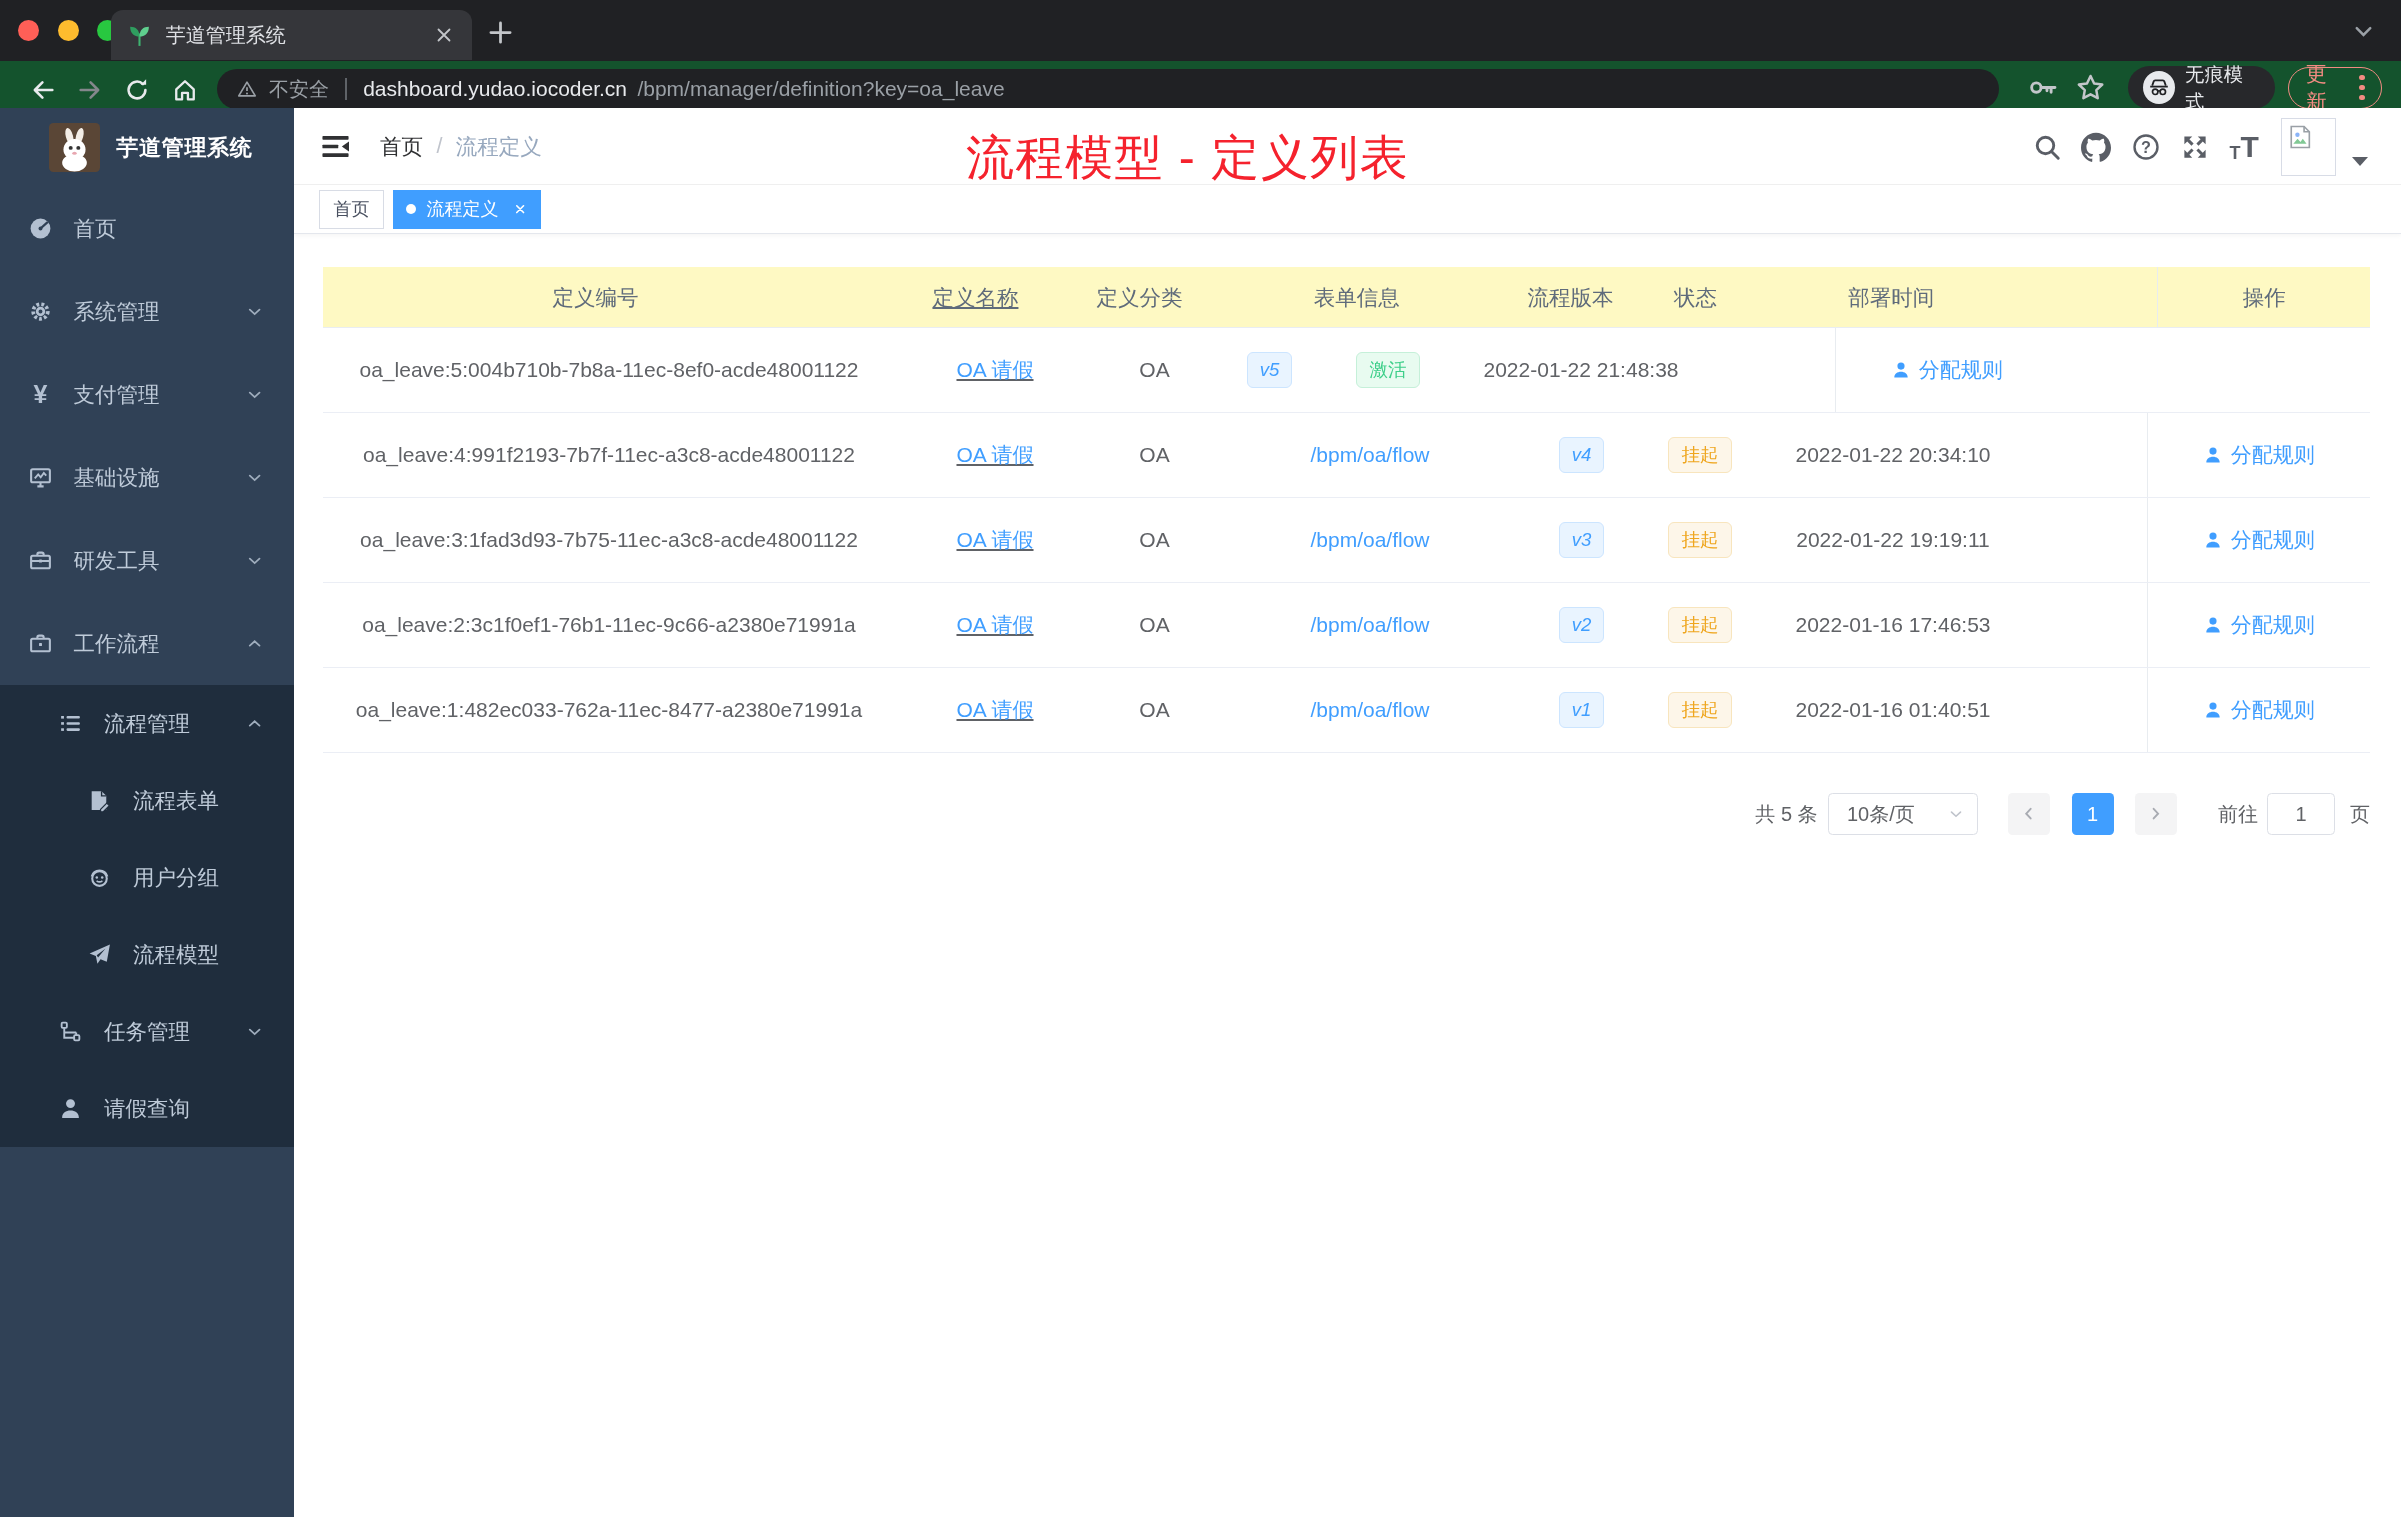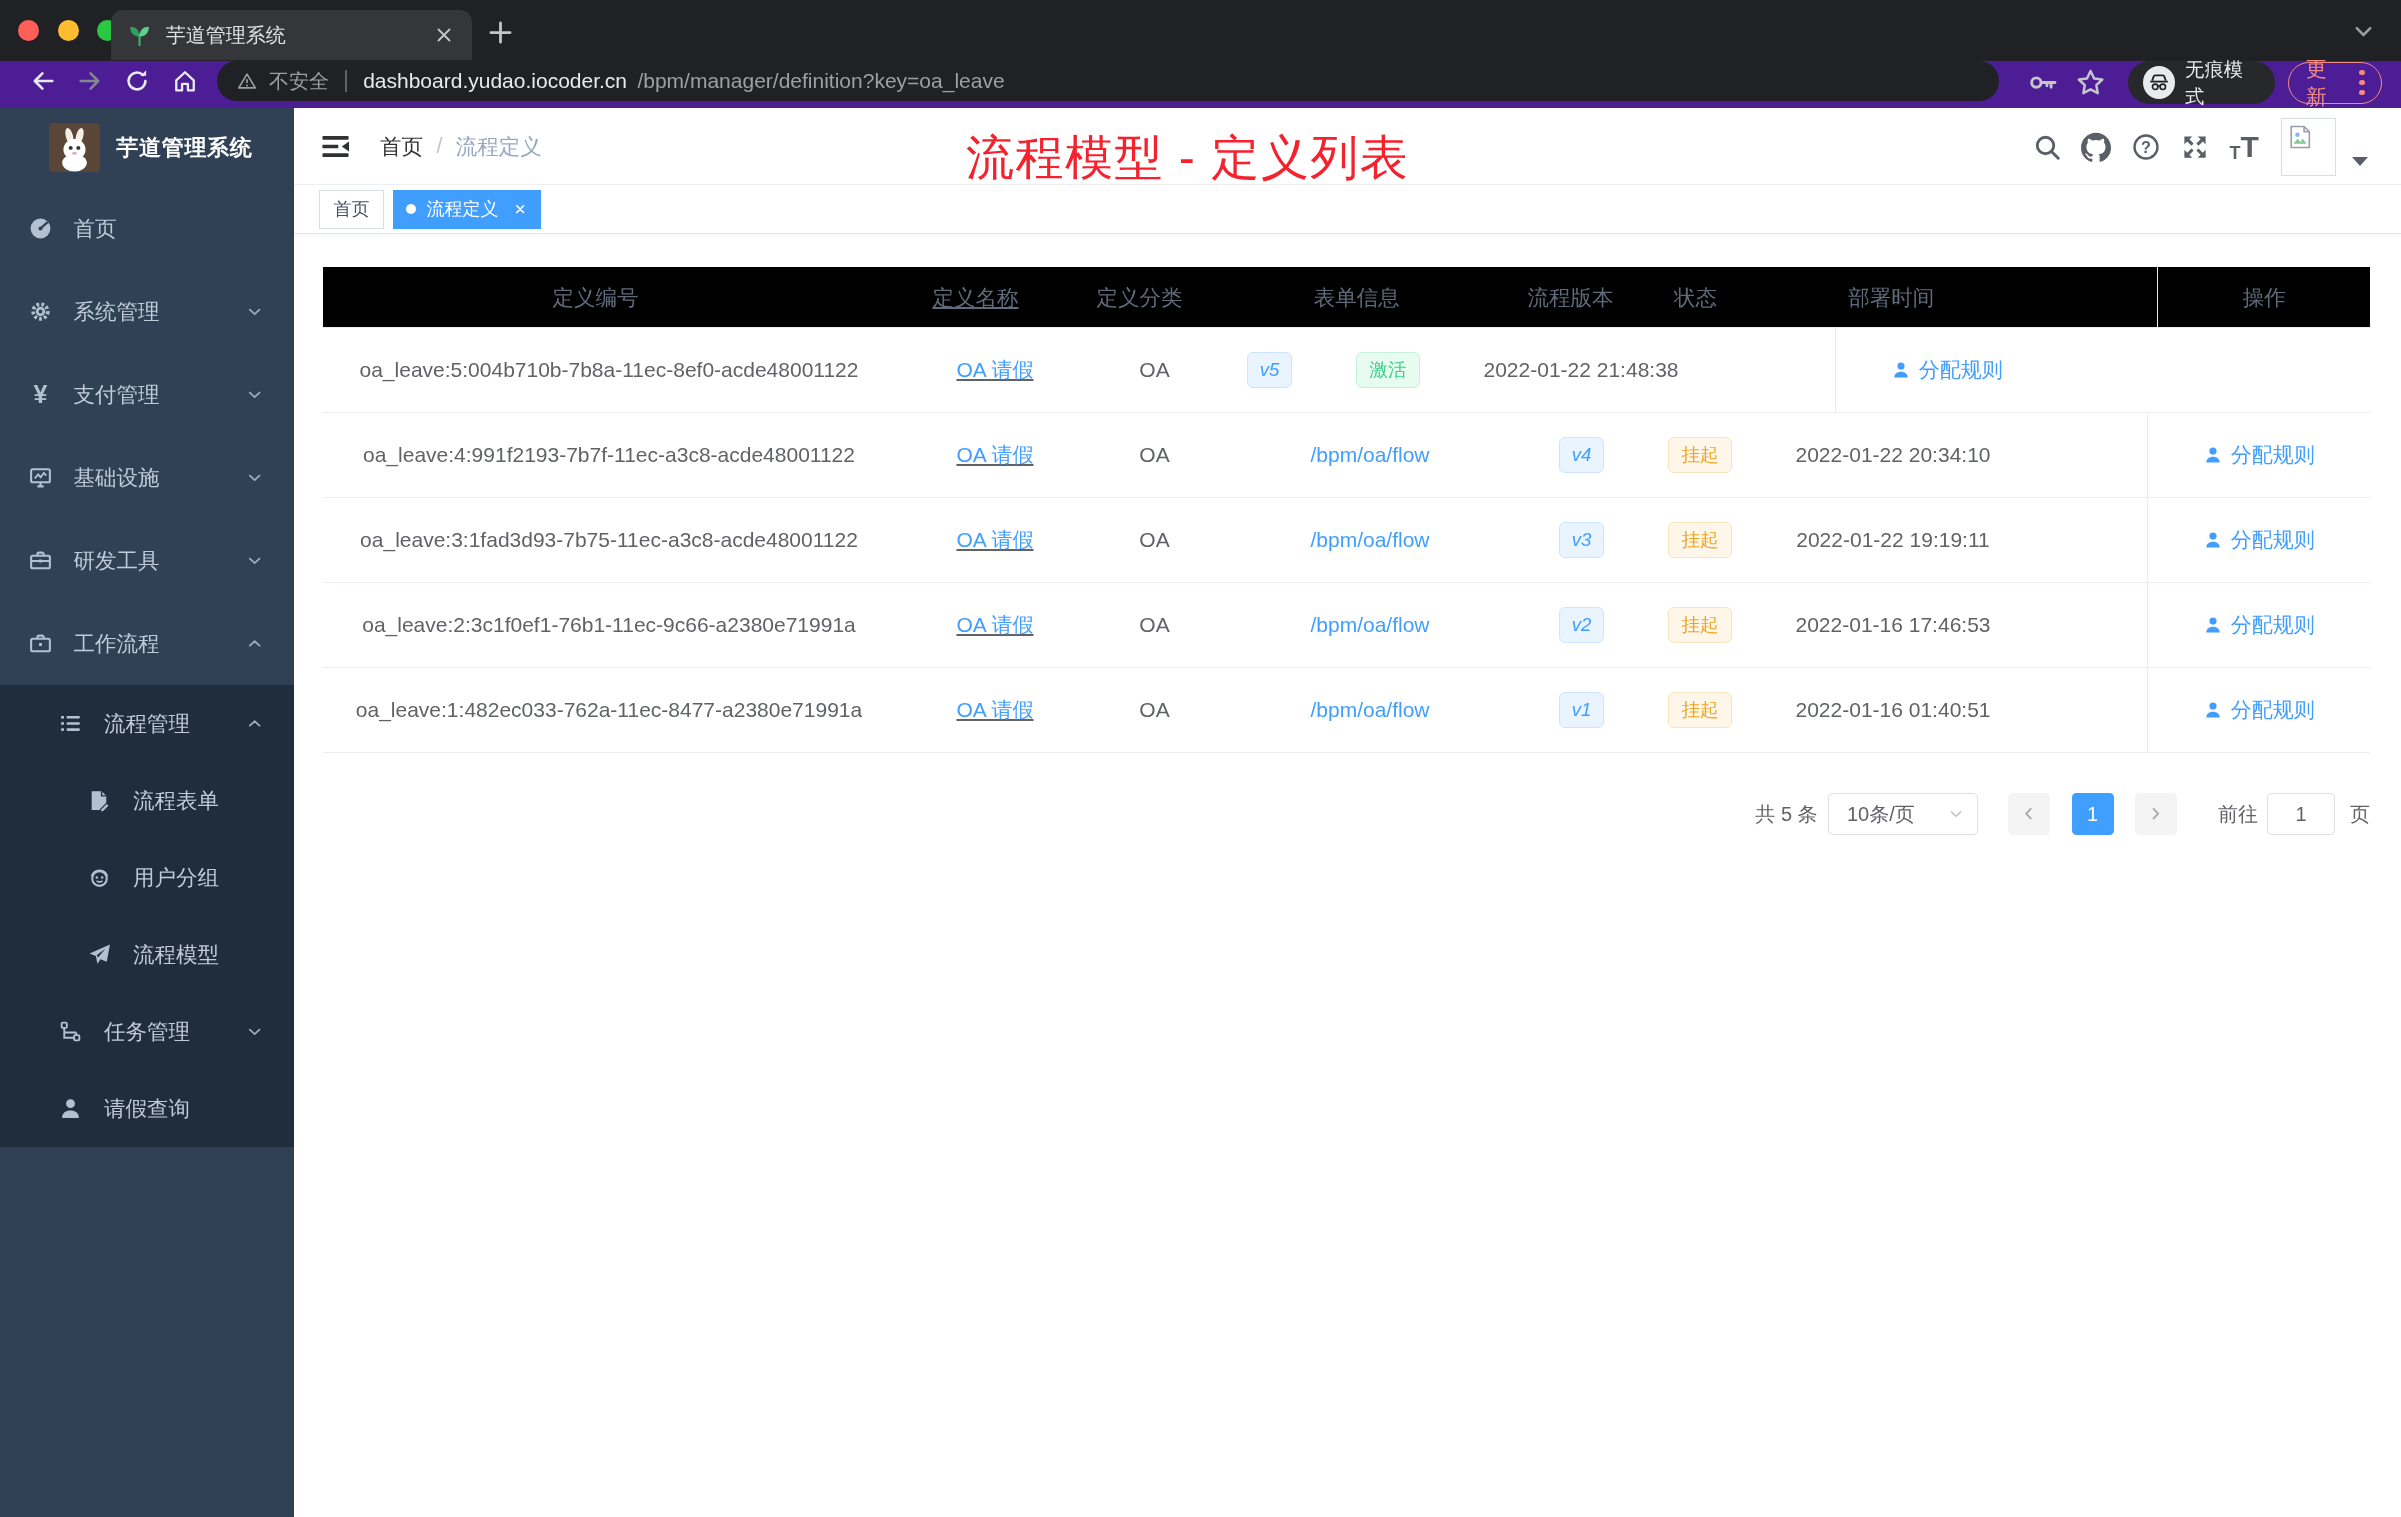--- a/index.html
+++ b/index.html
@@ -11,21 +11,21 @@
   .tabstrip { position:absolute; left:0; top:0; width:2401px; height:61px; background:#202124; }
   .traffic { position:absolute; top:20px; left:18px; display:flex; gap:18.6px; }
   .traffic span { width:21px; height:21px; border-radius:50%; display:block; }
   .tl-red{ background:#ff5f57; } .tl-yellow{ background:#febc2e; } .tl-green{ background:#28c840; }
   .tab { position:absolute; left:111px; top:10.4px; width:361px; height:50px; background:#35363a; border-radius:12px 12px 0 0; display:flex; align-items:center; padding:0 16.3px; gap:13.4px; }
   .tab-title { color:#dfe1e5; font-size:20px; flex:1; white-space:nowrap; overflow:hidden; }
   .tab-close { width:24px; height:24px; color:#c3c6ca; }
   .newtab-btn { position:absolute; left:484px; top:16.3px; width:33px; height:33px; color:#c3c6ca; }
   .tabs-chevron { position:absolute; right:24px; top:18px; width:27px; height:27px; color:#9aa0a6; }
 
-  .toolbar { position:absolute; left:0; top:61px; width:2401px; height:48px; background:#4c1d95; display:flex; align-items:flex-start; padding:0 19px; }
+  .toolbar { position:absolute; left:0; top:61px; width:2401px; height:48px; background:#14532d; display:flex; align-items:flex-end; padding:0 19px; }
   .nav-ic { width:39px; height:39px; display:flex; align-items:center; justify-content:center; color:#e8eaed; margin:0 4.5px; }
   .nav-ic.dim { color:#84878c; }
   .nav-ic svg { width:28px; height:28px; }
   .urlbar { flex:none; width:1782px; height:40px; margin:0 19.3px 0 9px; background:#202124; border-radius:20px; display:flex; align-items:center; padding:0 19.3px; gap:10.4px; }
   .sec-ic { width:22px; height:22px; color:#9aa0a6; }
   .sec-label { color:#9aa0a6; font-size:20px; }
   .url-divider { width:1.5px; height:22px; background:#5f6368; margin:0 6px; }
   .url-domain { color:#e8eaed; font-size:21px; }
   .url-path { color:#9aa0a6; font-size:21px; }
   .tb-right { display:flex; align-items:center; }
@@ -81,21 +81,21 @@
   .tagsbar { height:49px; border-bottom:1.5px solid #e4e7ed; box-shadow:0 1.5px 4.5px rgba(0,0,0,.04); display:flex; align-items:center; padding-left:25px; gap:9px; }
   .tag { height:39px; border:1.5px solid #d8dce5; background:#fff; color:#495060; font-size:18px; display:flex; align-items:center; padding:0 13.4px; cursor:pointer; }
   .tag.active { background:#409eff; border-color:#409eff; color:#fff; gap:10.4px; padding:0 12px; }
   .tag-dot { width:10.4px; height:10.4px; border-radius:50%; background:#fff; }
   .tag-close { width:16.3px; height:16.3px; color:#fff; margin-left:3px; }
 
   
   .content { position:relative; }
   .table { position:absolute; left:29px; top:33px; width:2047px; }
   .tr { display:flex; align-items:stretch; border-bottom:1.5px solid #ebeef5; }
-  .thead { background:#000000; border-bottom:1.5px solid #e9edf2;gap:12px; }
+  .thead { background:#fef9c3; border-bottom:1.5px solid #e9edf2;gap:12px; }
   .th, .td { display:flex; align-items:center; justify-content:center; text-align:center; }
   .th { height:60px; color:#5f6b7b; font-size:21.5px; font-weight:500; }
   .td { height:84px; color:#606266; font-size:21px; }
   .c1{ width:572px; } .c2{ width:200px;text-decoration:underline; } .c3{ width:119px; } .c4{ width:312px; }
   .c5{ width:111px; } .c6{ width:126px; } .c7{ width:260px; } .c8{ width:124px; } .c9{ width:223px; }
   .th.c9, .td.c9 { border-left:1.5px solid #e8ecf0; }
   .link { color:#409eff; cursor:pointer; text-decoration:none; }
   .vtag { display:inline-block; padding:3px 12px; background:#e9f4ff; border:1.5px solid #cce5ff; border-radius:6px; color:#409eff; font-size:18.6px; line-height:28px;font-style:italic; }
   .stag { display:inline-block; padding:3px 12px; border-radius:6px; font-size:18.6px; line-height:28px; }
   .stag.green { background:#e8fbf0; border:1.5px solid #c5f0d9; color:#3ecf8a; }

